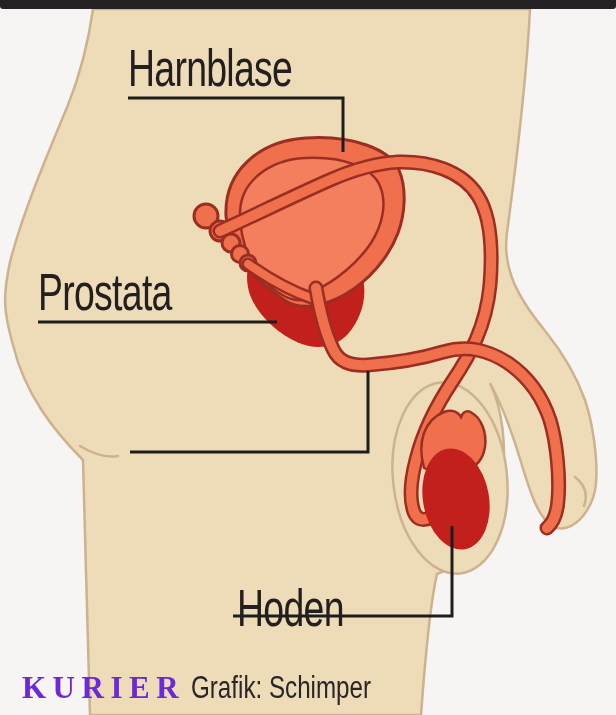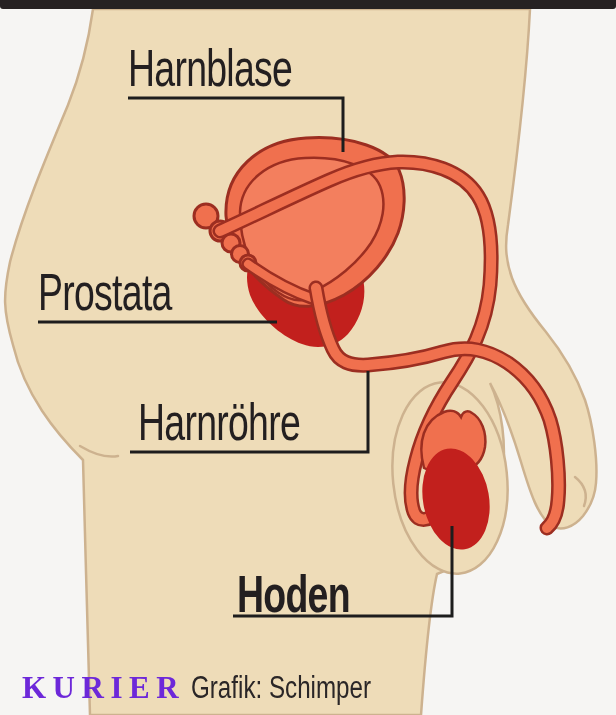--- a/index.html
+++ b/index.html
@@ -157,25 +157,22 @@
   <div class="topbar"></div>
 
   <div class="label" style="left:128px;top:42px;">
     <span class="tx">Harnblase</span>
   </div>
 
   <div class="label bold" style="left:38px;top:266px;">
     <span class="tx">Prostata</span>
   </div>
 
-  <div class="label" style="left:138px;top:396px;">
-    <span class="tx">Harnröhre</span>
-  </div>
 
-  <div class="label" style="left:237px;top:568px;font-weight:bold;">
+  <div class="label" style="left:237px;top:582px;">
     <span class="tx">Hoden</span>
   </div>
 
   <div class="credit">
     <span class="brand">KURIER</span><span class="byline">Grafik: Schimper</span>
   </div>
 
 </div>
 
 </body></html>

